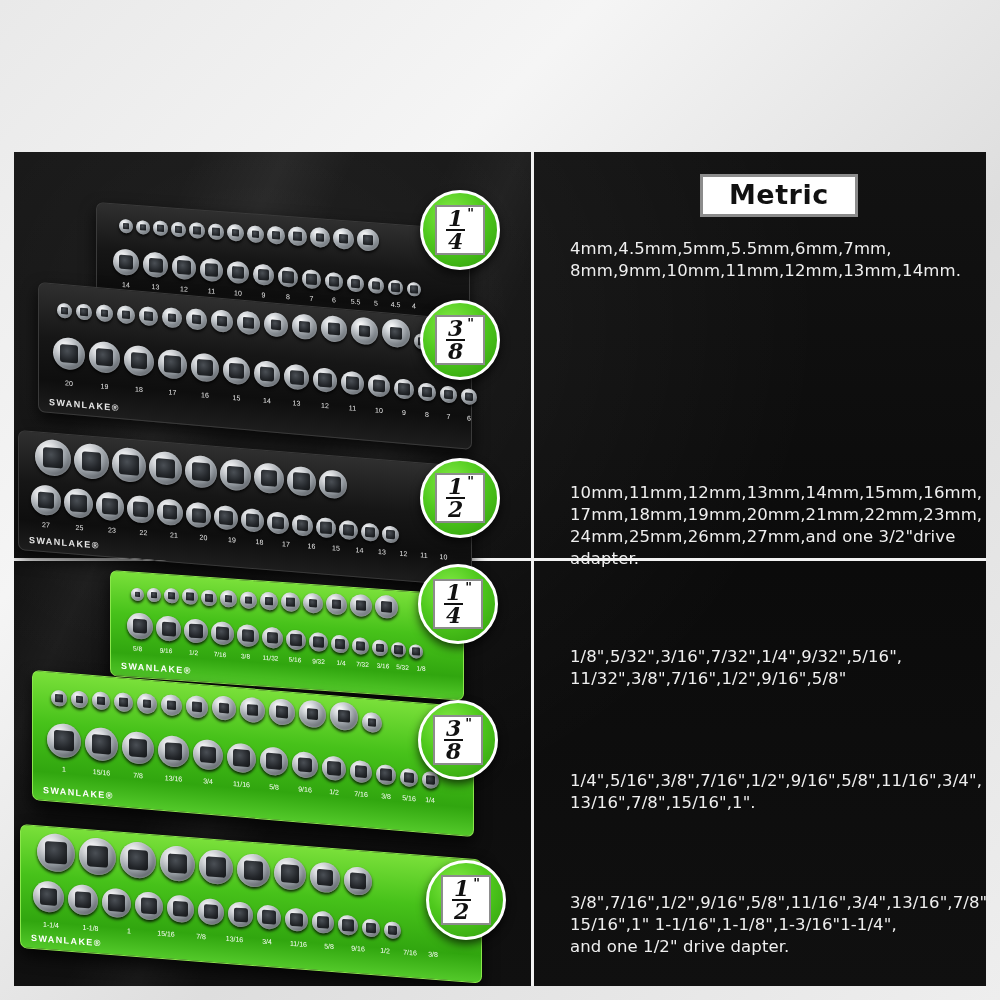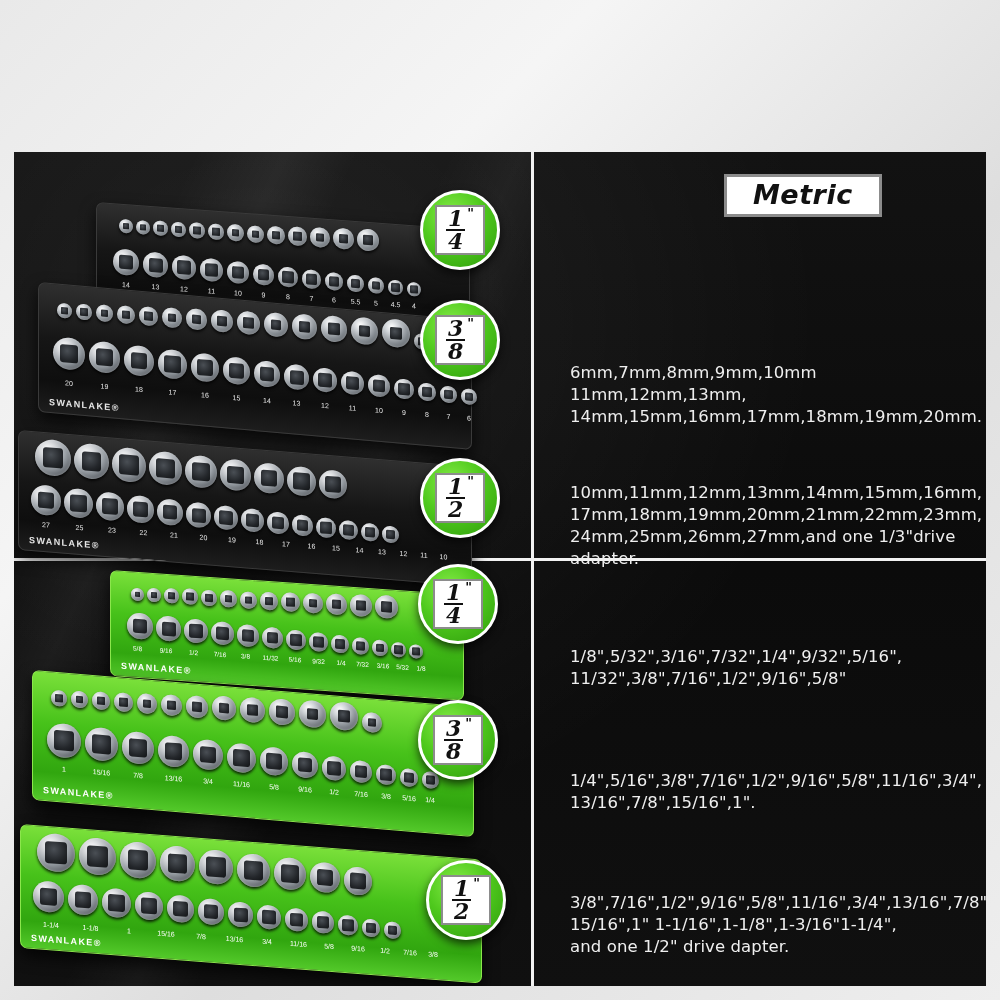--- a/index.html
+++ b/index.html
@@ -597,26 +597,26 @@
       <div class="badge-plate">
         <span class="frac">
           <span class="num">1</span>
           <span class="den">2</span>
         </span>
         <span class="inch-mark">"</span>
       </div>
     </div>
 
     <div class="right-col">
-      <div class="section-head" style="left:186px; top:22px;font-style:italic;">Metric</div>
-      <div class="spec" style="left:32px; top:210px; width:400px;">6mm,7mm,8mm,9mm,10mm 11mm,12mm,13mm,
-14mm,15mm,16mm,17mm,18mm,19mm,20mm.</div>
+      <div class="section-head" style="left:162px; top:22px;">Metric</div>
+      <div class="spec" style="left:32px; top:86px; width:400px;">4mm,4.5mm,5mm,5.5mm,6mm,7mm,
+8mm,9mm,10mm,11mm,12mm,13mm,14mm.</div>
       <div class="spec" style="left:32px; top:330px; width:420px;">10mm,11mm,12mm,13mm,14mm,15mm,16mm,
 17mm,18mm,19mm,20mm,21mm,22mm,23mm,
-24mm,25mm,26mm,27mm,and one 1/3"drive adapter.</div>
+24mm,25mm,26mm,27mm,and one 3/2"drive adapter.</div>
 
       <div class="spec" style="left:32px; top:494px; width:400px;">1/8",5/32",3/16",7/32",1/4",9/32",5/16",
 11/32",3/8",7/16",1/2",9/16",5/8"</div>
       <div class="spec" style="left:32px; top:618px; width:410px;">1/4",5/16",3/8",7/16",1/2",9/16",5/8",11/16",3/4",
 13/16",7/8",15/16",1".</div>
       <div class="spec" style="left:32px; top:740px; width:420px;">3/8",7/16",1/2",9/16",5/8",11/16",3/4",13/16",7/8",
 15/16",1" 1-1/16",1-1/8",1-3/16"1-1/4",
 and one 1/2" drive dapter.</div>
     </div>
 

